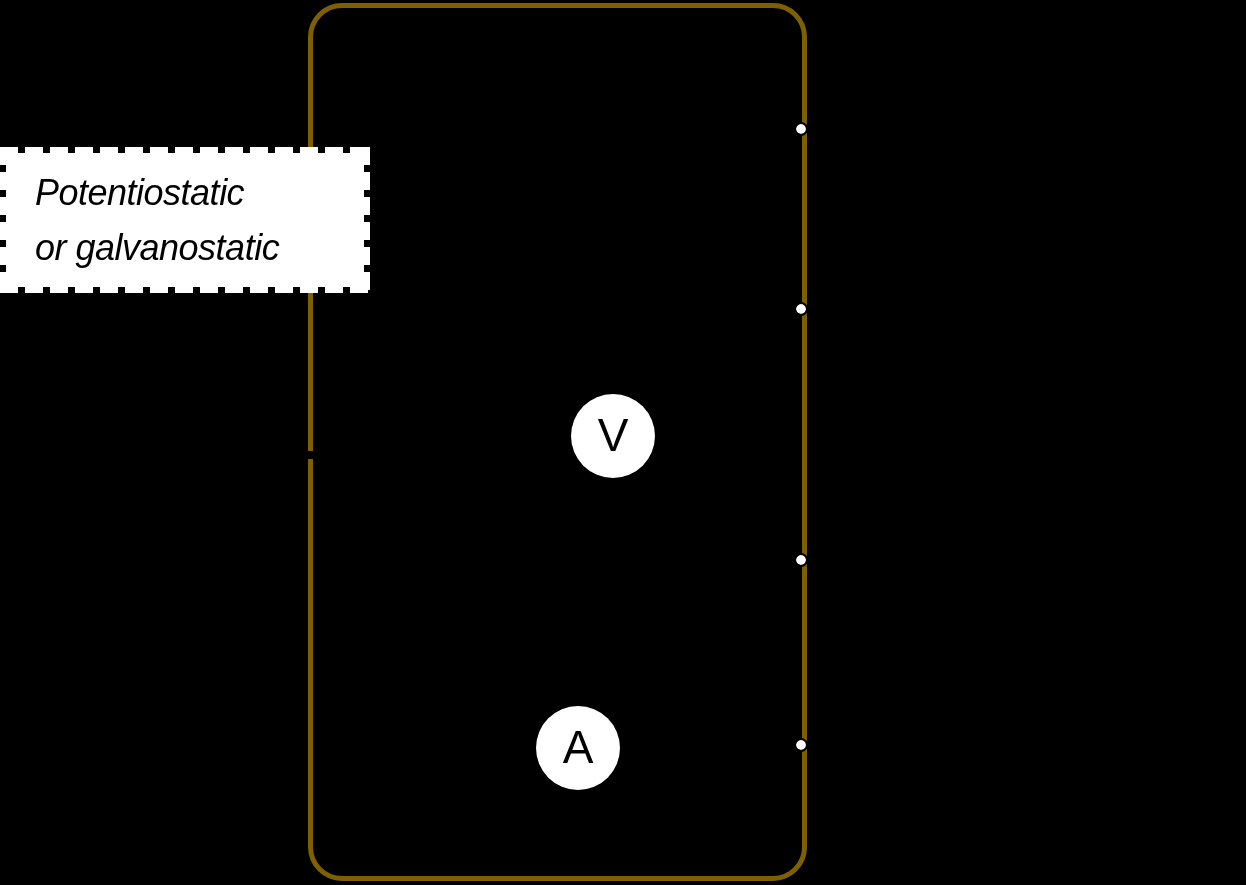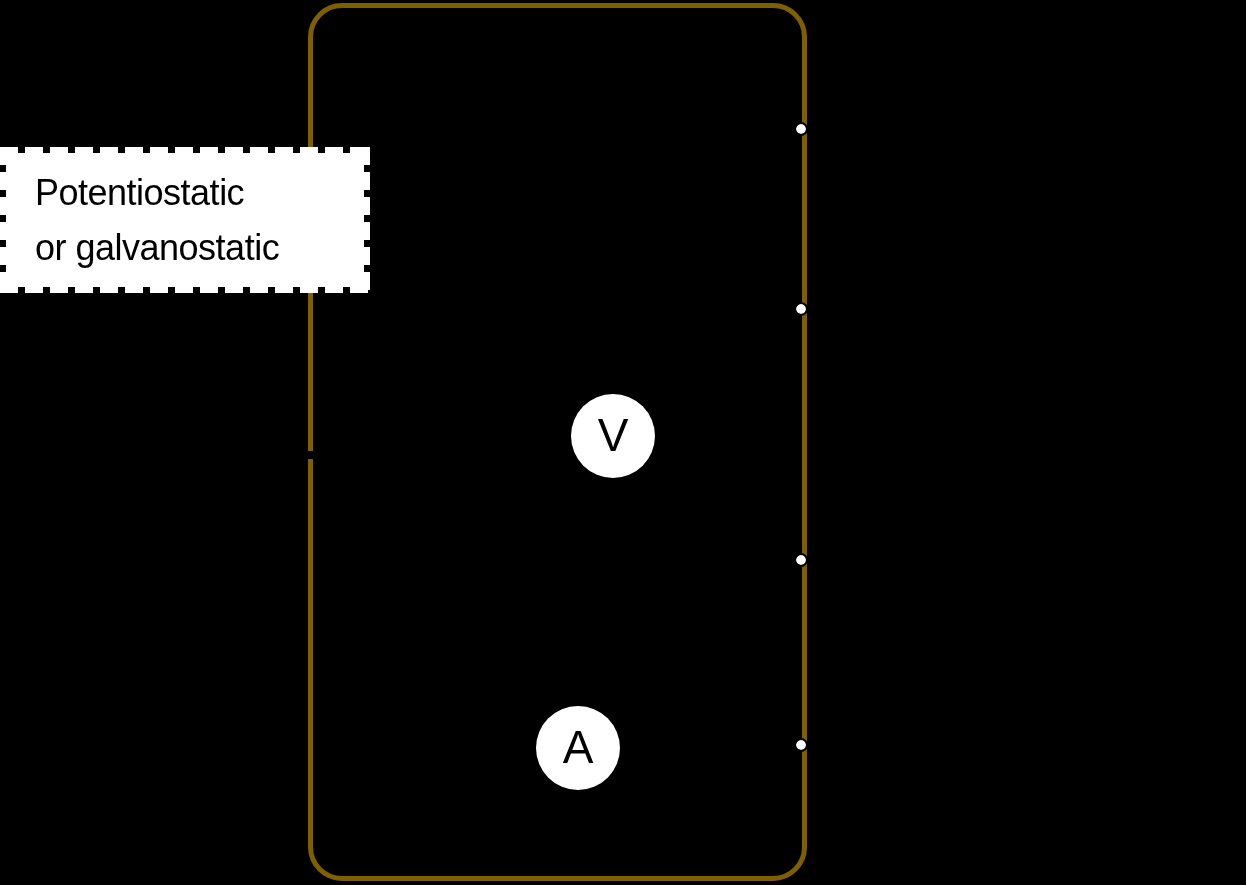--- a/index.html
+++ b/index.html
@@ -36,20 +36,21 @@
     left: 305px; top: 451px;
     width: 12px; height: 8px;
     background: var(--canvas-bg);
   }
   
   .label-box {
     position: absolute;
     left: 0px; top: 147px;
     width: 370px; height: 146px;
     background: transparent;
+    font-style: italic;
   }
   .label-box .edge { position: absolute; }
   .label-box .edge.h {
     left: 0; right: 0; height: 6px;
     background: repeating-linear-gradient(to right, var(--label-bg) 0 18px, rgba(0,0,0,0) 18px 25px);
   }
   .label-box .edge.v {
     top: 0; bottom: 0; width: 6px;
     background: repeating-linear-gradient(to bottom, var(--label-bg) 0 18px, rgba(0,0,0,0) 18px 25px);
   }

